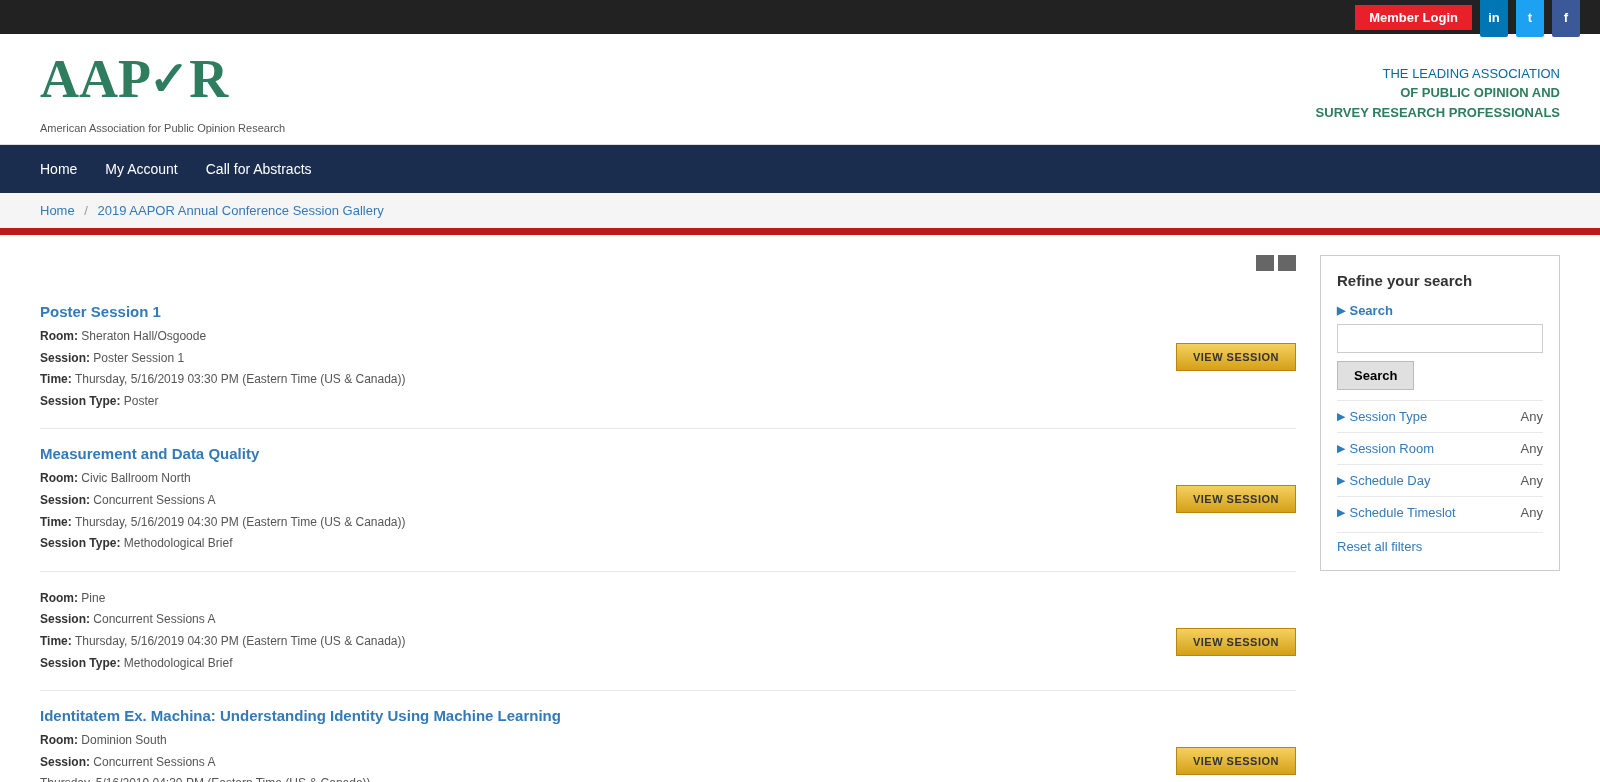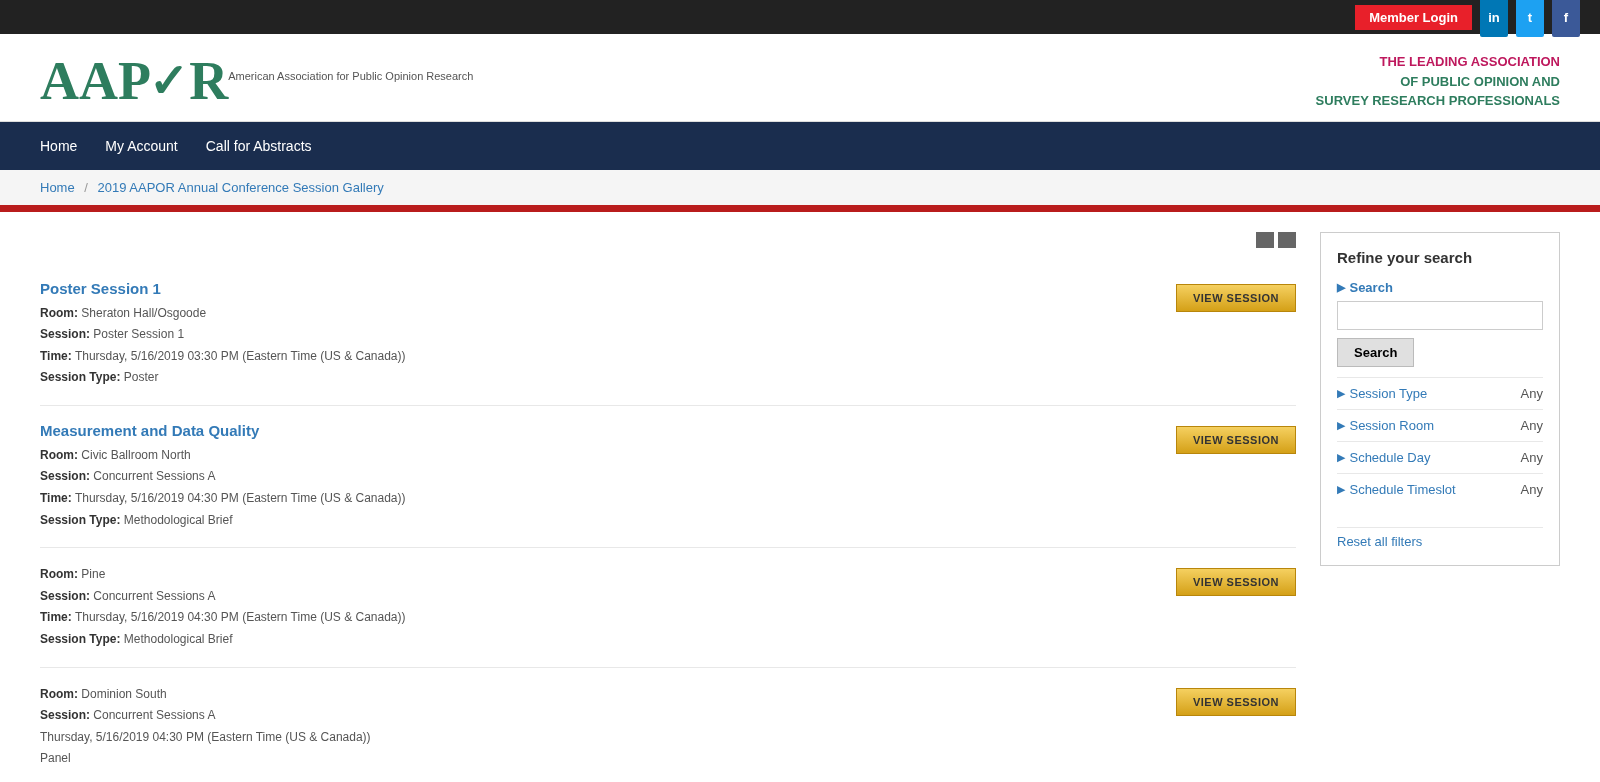--- a/index.html
+++ b/index.html
@@ -52,21 +52,21 @@
     #logo-tagline {
       font-size: 11px;
       color: #555;
       margin-top: 16px;
     }
     #header-slogan {
       text-align: right;
       font-size: 13px;
       line-height: 1.5;
     }
-    #header-slogan .line1 { color: #be185d; font-weight: bold; }
+    #header-slogan .line1 { color: #0369a1; font-weight: normal; }
     #header-slogan .line2 { color: #2e7d5e; font-weight: bold; }
     #header-slogan .line3 { color: #2e7d5e; font-weight: bold; }
 
     
     #nav {
       background: #1a2d4e;
       padding: 0 40px;
       display: flex;
       align-items: center;
       height: 48px;
@@ -154,20 +154,21 @@
       border: 1px solid #b8860b;
       color: #333;
       padding: 7px 16px;
       font-size: 11px;
       font-weight: bold;
       cursor: pointer;
       white-space: nowrap;
       min-width: 120px;
       text-align: center;
       letter-spacing: 0.5px;
+      margin-top: 36px;
     }
 
     
     #sidebar {
       width: 240px;
       flex-shrink: 0;
     }
     #refine-box {
       border: 1px solid #ccc;
       padding: 16px;
@@ -227,29 +228,29 @@
     }
     .filter-row-value {
       color: #555;
     }
     #reset-filters {
       color: #337ab7;
       font-size: 13px;
       cursor: pointer;
       text-decoration: none;
       display: block;
-      margin-top: 22px;
+      margin-top: 4px;
       padding-top: 6px;
       border-top: 1px solid #e8e8e8;
     }
 
     
     .logo-svg-wrapper {
       display: flex;
-      flex-direction: row;
+      flex-direction: column;
     }
     .logo-main {
       display: flex;
       align-items: center;
       font-size: 54px;
       font-weight: 900;
       color: #2e7d5e;
       font-family: Georgia, serif;
       line-height: 1;
     }
@@ -344,20 +345,21 @@
         <strong>Time:</strong> Thursday, 5/16/2019 04:30 PM (Eastern Time (US &amp; Canada))<br>
         <strong>Session Type:</strong> Methodological Brief
       </div>
     </div>
     <div style="padding-left:16px; padding-top:4px;">
       <button class="view-session-btn">VIEW SESSION</button>
     </div>
   </div>
         <div class="session-item">
     <div class="session-info">
+      <a class="session-title">Identitatem Ex. Machina: Understanding Identity Using Machine Learning</a>
       <div class="session-detail">
         <strong>Room:</strong> Dominion South<br>
         <strong>Session:</strong> Concurrent Sessions A<br>
          Thursday, 5/16/2019 04:30 PM (Eastern Time (US &amp; Canada))<br>
          Panel
       </div>
     </div>
     <div style="padding-left:16px; padding-top:4px;">
       <button class="view-session-btn">VIEW SESSION</button>
     </div>

